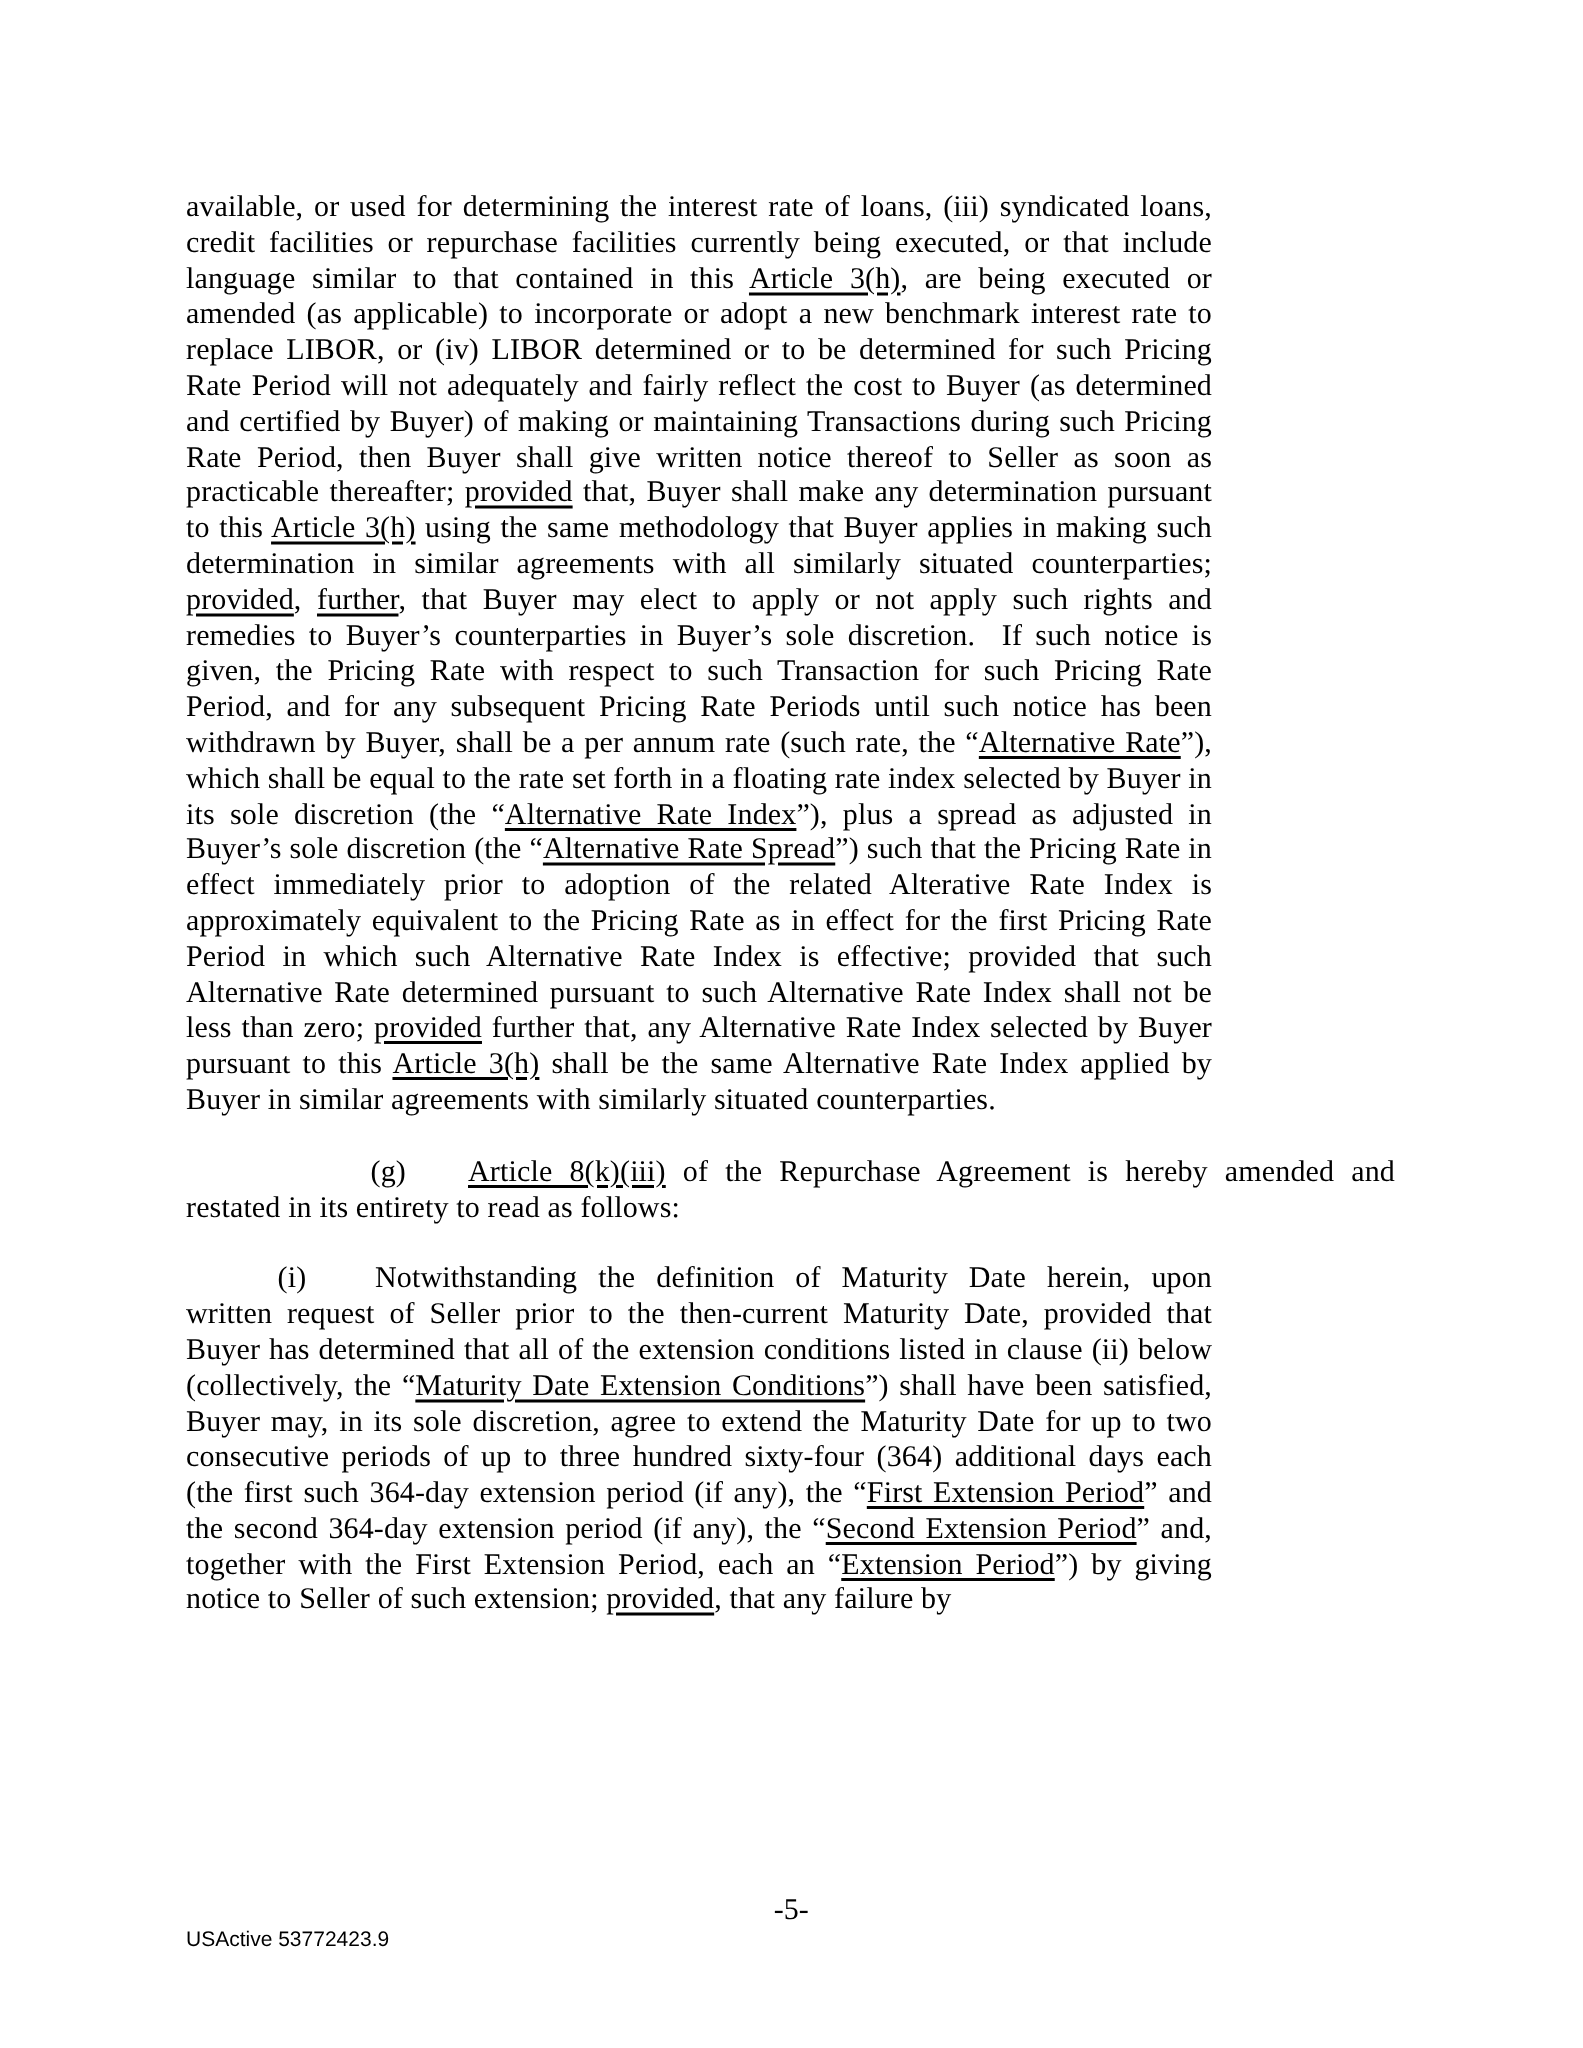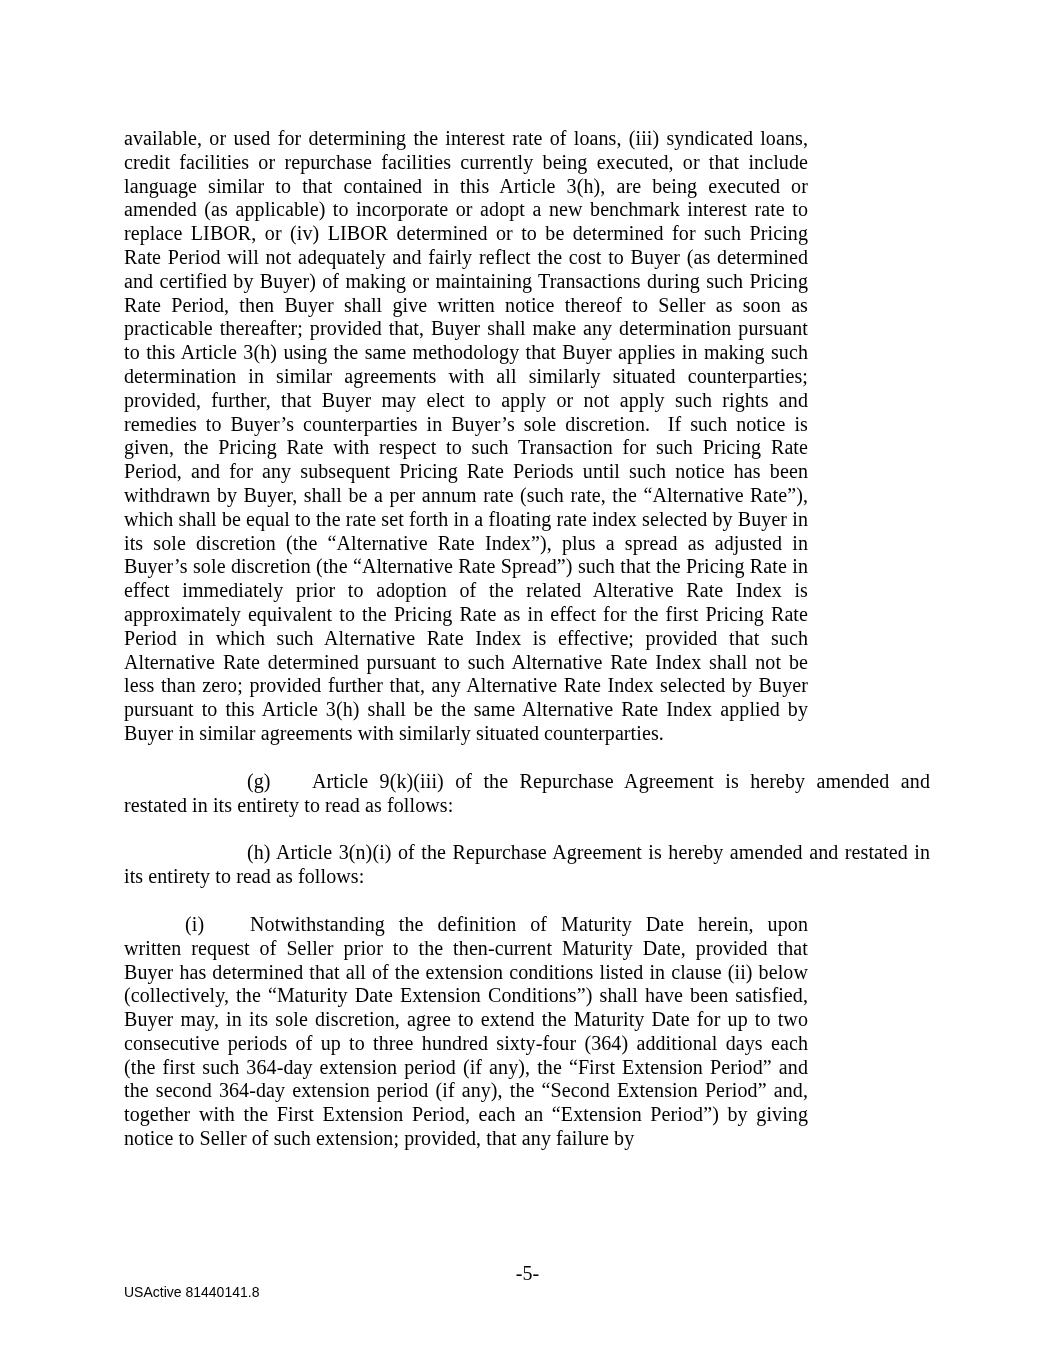--- a/index.html
+++ b/index.html
@@ -46,20 +46,21 @@
   .full {
     width: 806px;
     text-indent: 123px;
   }
   .num {
     display: inline-block;
     width: 65px;
     text-indent: 0;
   }
   .u {
+    text-decoration: underline;
     text-underline-offset: 3px;
   }
   .page-number {
     position: absolute;
     top: 1261px;
     left: 0;
     width: 1055px;
     text-align: center;
     font-size: 20px;
     line-height: 24px;
@@ -74,24 +75,23 @@
     font-family: "Liberation Sans", sans-serif;
   }
 </style>
 </head>
 <body>
 
 <div class="page">
   <div class="content">
     <p class="para bq"><span>available, or used for determining the interest rate of loans, (iii) syndicated loans, credit facilities or repurchase facilities currently being executed, or that include language similar to that contained in this </span><span class="u">Article 3(h)</span><span>, are being executed or amended (as applicable) to incorporate or adopt a new benchmark interest rate to replace LIBOR, or (iv) LIBOR determined or to be determined for such Pricing Rate Period will not adequately and fairly reflect the cost to Buyer (as determined and certified by Buyer) of making or maintaining Transactions during such Pricing Rate Period, then Buyer shall give written notice thereof to Seller as soon as practicable thereafter; </span><span class="u">provided</span><span> that, Buyer shall make any determination pursuant to this </span><span class="u">Article 3(h)</span><span> using the same methodology that Buyer applies in making such determination in similar agreements with all similarly situated counterparties; </span><span class="u">provided</span><span>, </span><span class="u">further</span><span>, that Buyer may elect to apply or not apply such rights and remedies to Buyer’s counterparties in Buyer’s sole discretion.&nbsp; If such notice is given, the Pricing Rate with respect to such Transaction for such Pricing Rate Period, and for any subsequent Pricing Rate Periods until such notice has been withdrawn by Buyer, shall be a per annum rate (such rate, the “</span><span class="u">Alternative Rate</span><span>”), which shall be equal to the rate set forth in a floating rate index selected by Buyer in its sole discretion (the “</span><span class="u">Alternative Rate Index</span><span>”), plus a spread as adjusted in Buyer’s sole discretion (the “</span><span class="u">Alternative Rate Spread</span><span>”) such that the Pricing Rate in effect immediately prior to adoption of the related Alterative Rate Index is approximately equivalent to the Pricing Rate as in effect for the first Pricing Rate Period in which such Alternative Rate Index is effective; provided that such Alternative Rate determined pursuant to such Alternative Rate Index shall not be less than zero; </span><span class="u">provided</span><span> further that, any Alternative Rate Index selected by Buyer pursuant to this </span><span class="u">Article 3(h)</span><span> shall be the same Alternative Rate Index applied by Buyer in similar agreements with similarly situated counterparties.</span></p>
 
-    <p class="para full"><span class="num">(g)</span><span class="u">Article 9(k)(iii)</span><span> of the Repurchase Agreement is hereby amended and restated in its entirety to read as follows:</span></p>
+    <p class="para full"><span class="num">(g)</span><span class="u">Article 8(k)(iii)</span><span> of the Repurchase Agreement is hereby amended and restated in its entirety to read as follows:</span></p>
 
 
-    <p class="para full"><span>(h) </span><span class="u">Article 3(n)(i)</span><span> of the Repurchase Agreement is hereby amended and restated in its entirety to read as follows:</span></p>
 
     <p class="para bq sub"><span class="num">(i)</span><span>Notwithstanding the definition of Maturity Date herein, upon written request of Seller prior to the then-current Maturity Date, provided that Buyer has determined that all of the extension conditions listed in clause (ii) below (collectively, the “</span><span class="u">Maturity Date Extension Conditions</span><span>”) shall have been satisfied, Buyer may, in its sole discretion, agree to extend the Maturity Date for up to two consecutive periods of up to three hundred sixty-four (364) additional days each (the first such 364-day extension period (if any), the “</span><span class="u">First Extension Period</span><span>” and the second 364-day extension period (if any), the “</span><span class="u">Second Extension Period</span><span>” and, together with the First Extension Period, each an “</span><span class="u">Extension Period</span><span>”) by giving notice to Seller of such extension; </span><span class="u">provided</span><span>, that any failure by</span></p>
   </div>
 
   <div class="page-number">-5-</div>
 
-  <div class="doc-id">USActive 81440141.8</div>
+  <div class="doc-id">USActive 53772423.9</div>
 </div>
 
 </body></html>

